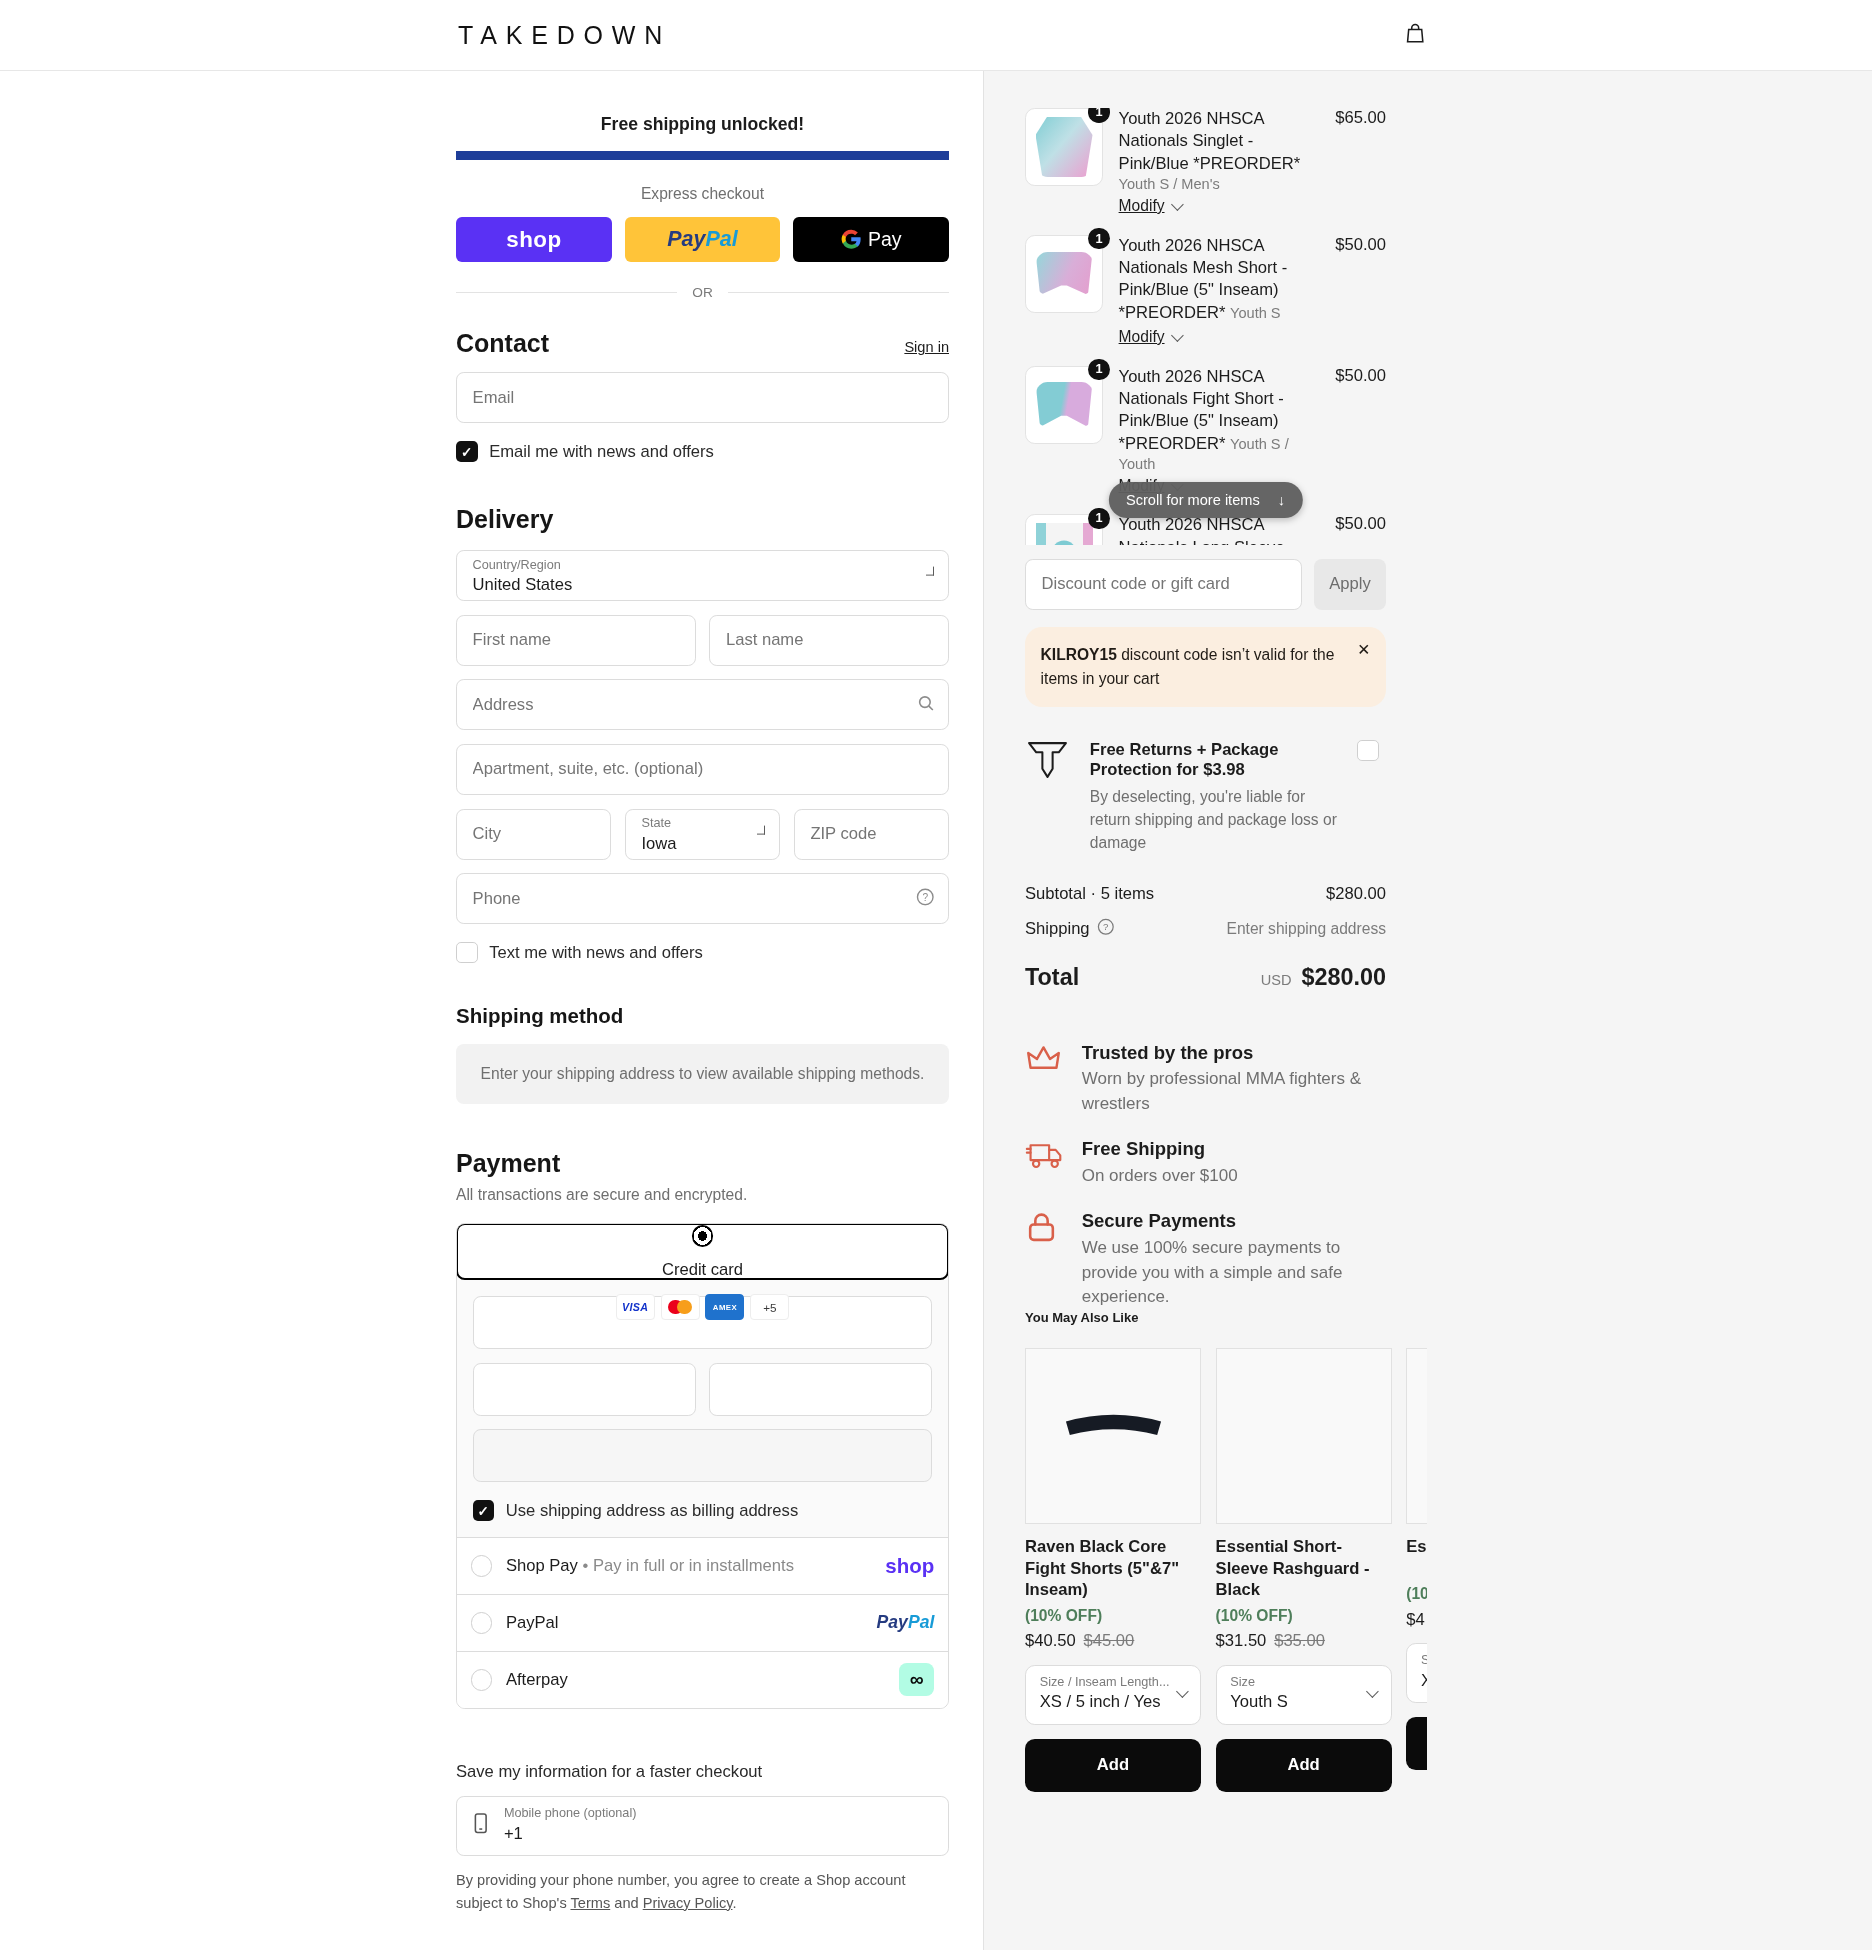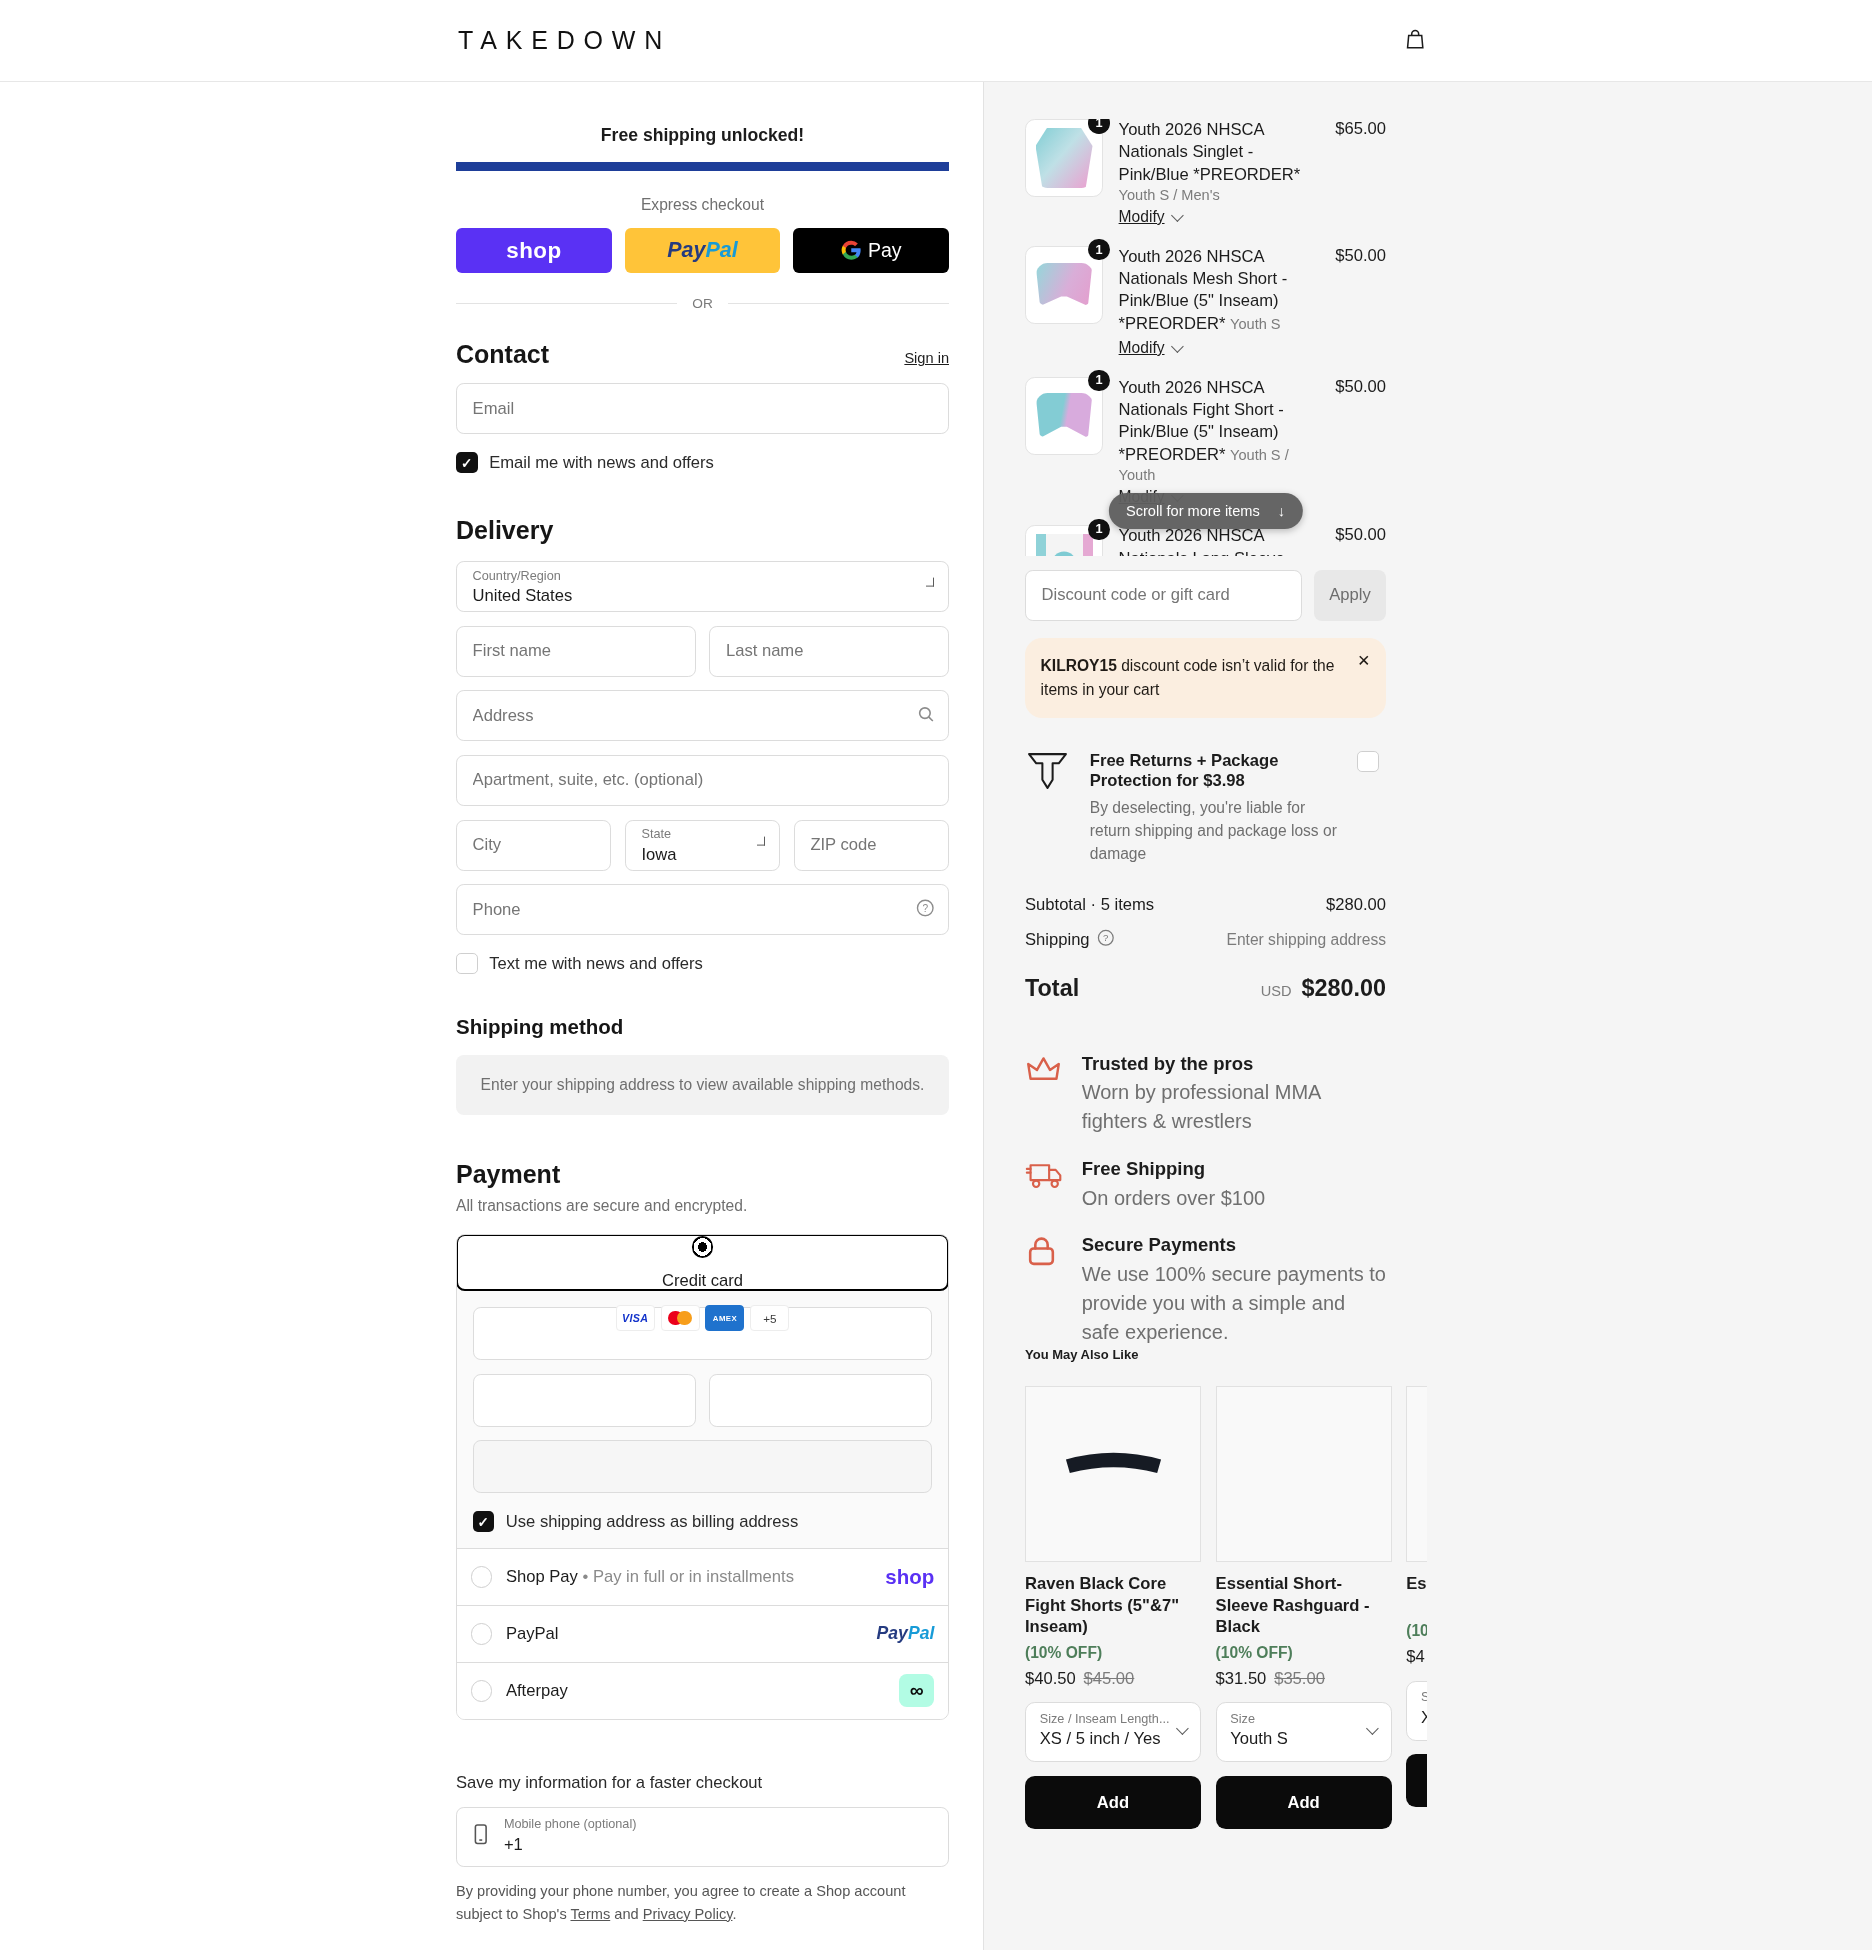--- a/index.html
+++ b/index.html
@@ -1,20 +1,20 @@
 <!DOCTYPE html>
 <html><head>
 <meta charset="utf-8">
 <style>
   * { margin:0; padding:0; box-sizing:border-box; }
   html,body { background:#fff; font-family:"Liberation Sans", sans-serif; color:#1c1c1c; }
   body { width:1872px; min-height:1950px; }
 
   
-  .hdr { height:82px; display:flex; align-items:center; justify-content:space-between;
+  .hdr { height:71px; display:flex; align-items:center; justify-content:space-between;
          padding:0 441px 0 458px; border-bottom:1px solid #e7e7e7; background:#fff; }
   .brand { font-size:25px; letter-spacing:8.8px; font-weight:400; color:#111; }
   .bag-btn { background:none; border:none; cursor:pointer; padding:3.9px; }
 
   
   .page { display:flex; align-items:stretch; min-height:1869px; }
   .pane-l { width:983px; background:#fff; }
   .pane-r { flex:1; background:#f5f5f5; border-left:1px solid #e2e2e2; }
 
   .main { width:493px; margin-left:auto; margin-right:34px; padding:43px 0 39px; }
@@ -141,21 +141,21 @@
   .trow .val.grey { color:#7b7b7b; font-size:15.6px; }
   .total { display:flex; justify-content:space-between; align-items:baseline; margin-top:23.4px; }
   .total .tl { font-size:23.4px; font-weight:700; }
   .total .tr { display:flex; align-items:baseline; gap:9.8px; }
   .total .cur { font-size:14.6px; color:#7b7b7b; }
   .total .amt { font-size:23.4px; font-weight:700; }
 
   .trust { margin-top:51px; display:flex; flex-direction:column; gap:21.5px; }
   .titem { display:grid; grid-template-columns:45px 1fr; column-gap:11.7px; align-items:start; }
   .titem .tt { font-size:18.5px; font-weight:700; }
-  .titem .dd { margin-top:3.9px; font-size:20px; color:#6f6f6f; line-height:1.45; }
+  .titem .dd { margin-top:3.9px; font-size:17px; color:#6f6f6f; line-height:1.45; }
 
   .ymal-h { font-size:13px; font-weight:700; }
   .cards { margin-top:23.4px; display:flex; gap:14.6px; width:402px; overflow:hidden; }
   .card { width:176px; flex:none; }
   .pimg { width:176px; height:176px; background:#f9f9f9; border:1px solid #e1e1e1; position:relative; }
   .waist { position:absolute; left:34px; top:57px; width:107px; height:33px; }
   .ptitle { margin-top:11.7px; font-size:16.6px; font-weight:700; line-height:1.3; min-height:43px; }
   .pbadge { margin-top:5.9px; font-size:15.6px; font-weight:700; color:#4e7e5a; }
   .pprice { margin-top:6.8px; font-size:16.6px; }
   .pprice .was { color:#7b7b7b; text-decoration:line-through; margin-left:7.8px; }

